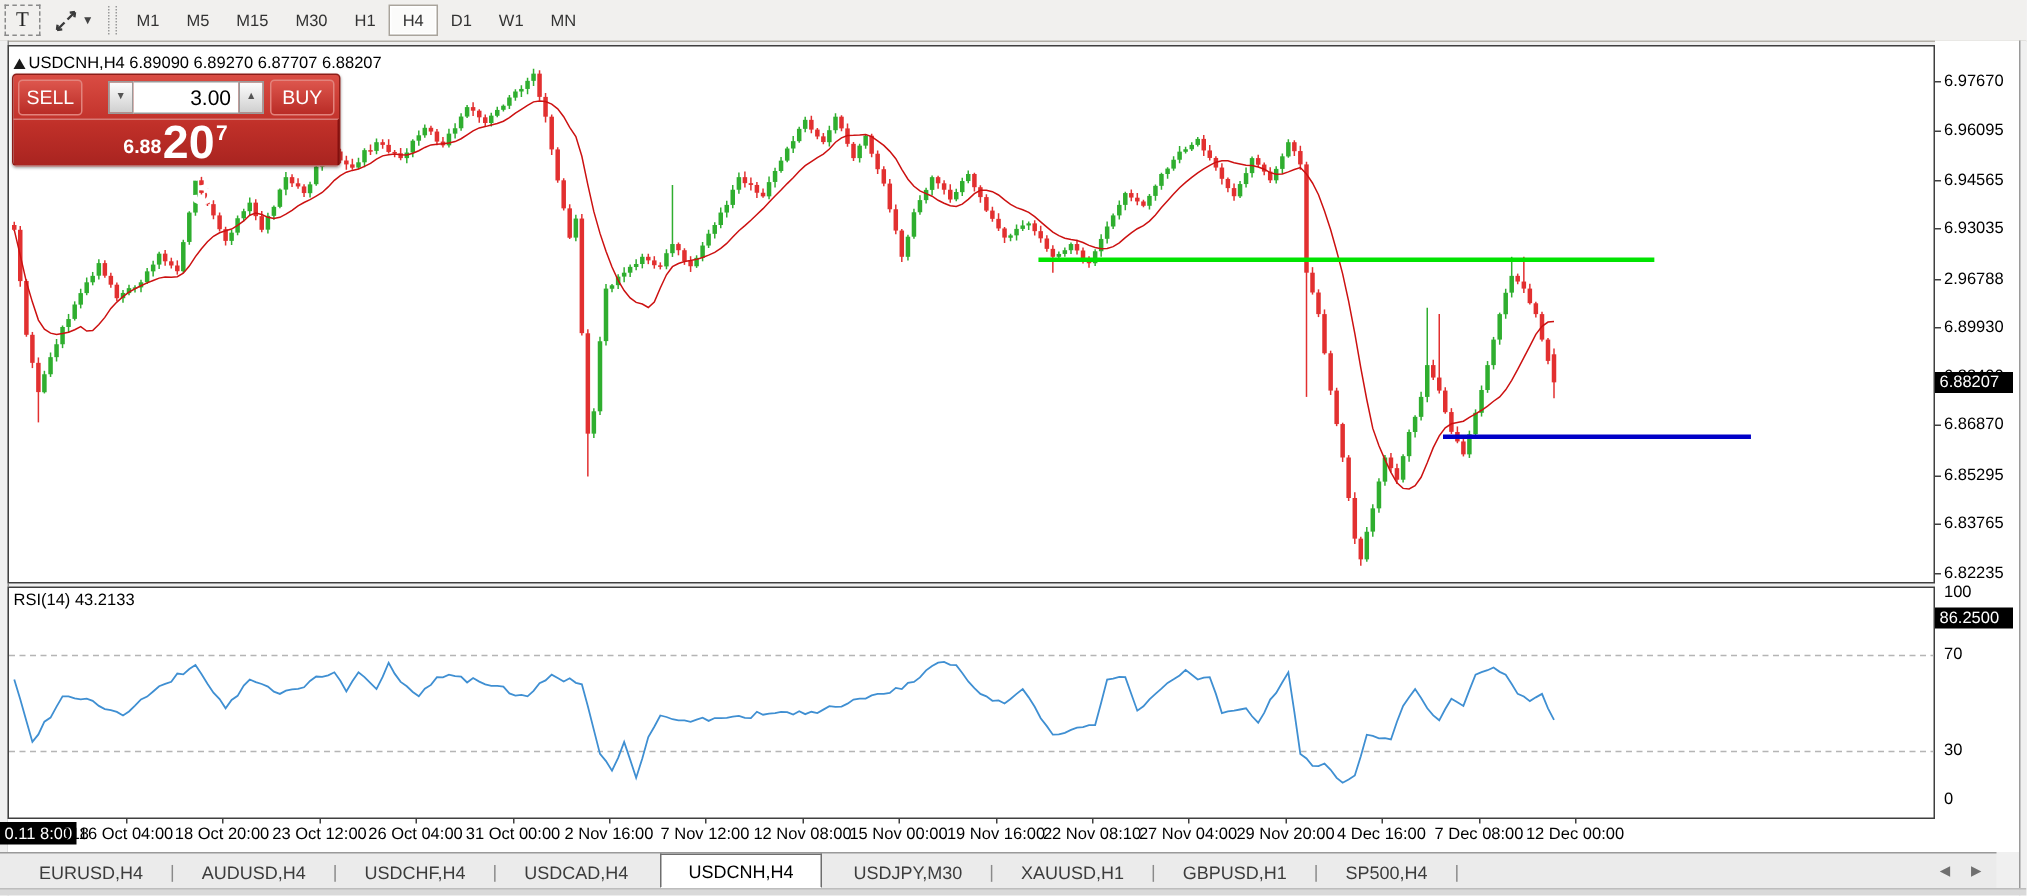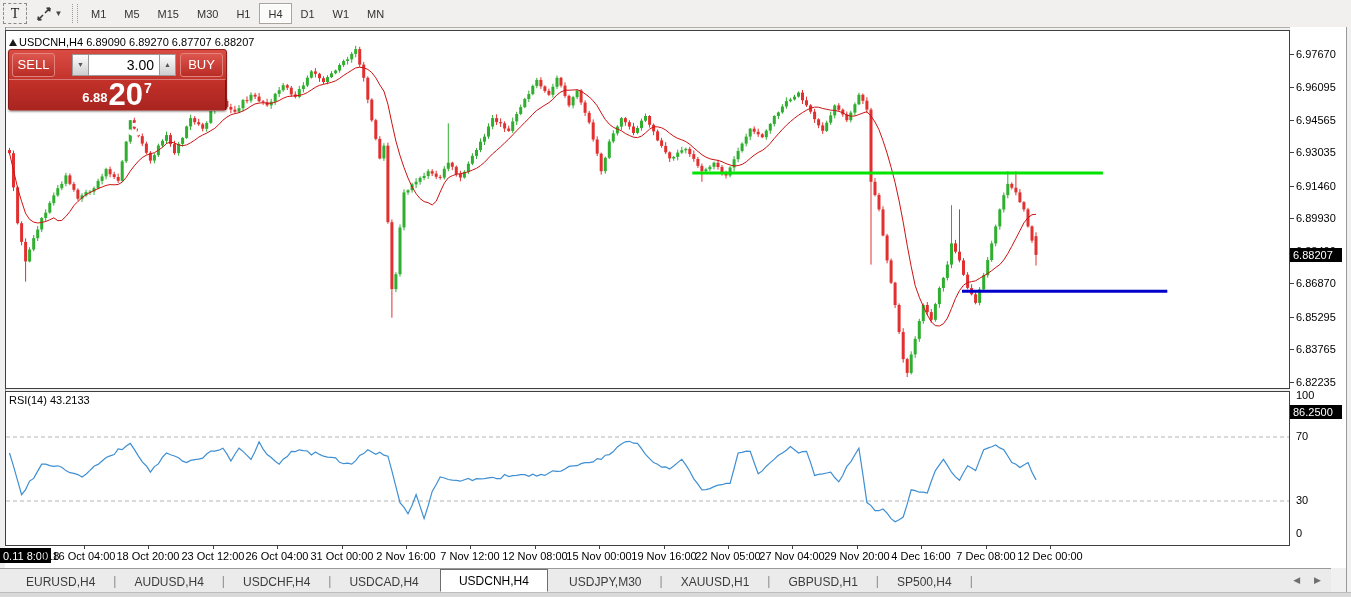--- a/index.html
+++ b/index.html
@@ -116,21 +116,21 @@
   <div class="axis-col" id="axis-col">
       <div class="px-tick" style="top: 27px;"></div>
       <div class="px-label" style="top: 21px;">6.97670</div>
       <div class="px-tick" style="top: 60px;"></div>
       <div class="px-label" style="top: 54px;">6.96095</div>
       <div class="px-tick" style="top: 93px;"></div>
       <div class="px-label" style="top: 87px;">6.94565</div>
       <div class="px-tick" style="top: 125px;"></div>
       <div class="px-label" style="top: 119px;">6.93035</div>
       <div class="px-tick" style="top: 159px;"></div>
-      <div class="px-label" style="top: 153px;">6.91460</div>
+      <div class="px-label" style="top: 153px;">2.96788</div>
       <div class="px-tick" style="top: 191px;"></div>
       <div class="px-label" style="top: 185px;">6.89930</div>
       <div class="px-tick" style="top: 224px;"></div>
       <div class="px-label" style="top: 218px;">6.88400</div>
       <div class="px-tick" style="top: 256px;"></div>
       <div class="px-label" style="top: 250px;">6.86870</div>
       <div class="px-tick" style="top: 290px;"></div>
       <div class="px-label" style="top: 284px;">6.85295</div>
       <div class="px-tick" style="top: 322px;"></div>
       <div class="px-label" style="top: 316px;">6.83765</div>
@@ -723,21 +723,21 @@
       <div class="t-label" style="left: 401px;">2 Nov 16:00</div>
       <div class="t-tick" style="left: 465px;"></div>
       <div class="t-label" style="left: 465px;">7 Nov 12:00</div>
       <div class="t-tick" style="left: 530px;"></div>
       <div class="t-label" style="left: 530px;">12 Nov 08:00</div>
       <div class="t-tick" style="left: 594px;"></div>
       <div class="t-label" style="left: 594px;">15 Nov 00:00</div>
       <div class="t-tick" style="left: 659px;"></div>
       <div class="t-label" style="left: 659px;">19 Nov 16:00</div>
       <div class="t-tick" style="left: 723px;"></div>
-      <div class="t-label" style="left: 723px;">22 Nov 05:00</div>
+      <div class="t-label" style="left: 723px;">22 Nov 08:10</div>
       <div class="t-tick" style="left: 787px;"></div>
       <div class="t-label" style="left: 787px;">27 Nov 04:00</div>
       <div class="t-tick" style="left: 852px;"></div>
       <div class="t-label" style="left: 852px;">29 Nov 20:00</div>
       <div class="t-tick" style="left: 916px;"></div>
       <div class="t-label" style="left: 916px;">4 Dec 16:00</div>
       <div class="t-tick" style="left: 981px;"></div>
       <div class="t-label" style="left: 981px;">7 Dec 08:00</div>
       <div class="t-tick" style="left: 1045px;"></div>
       <div class="t-label" style="left: 1045px;">12 Dec 00:00</div>

